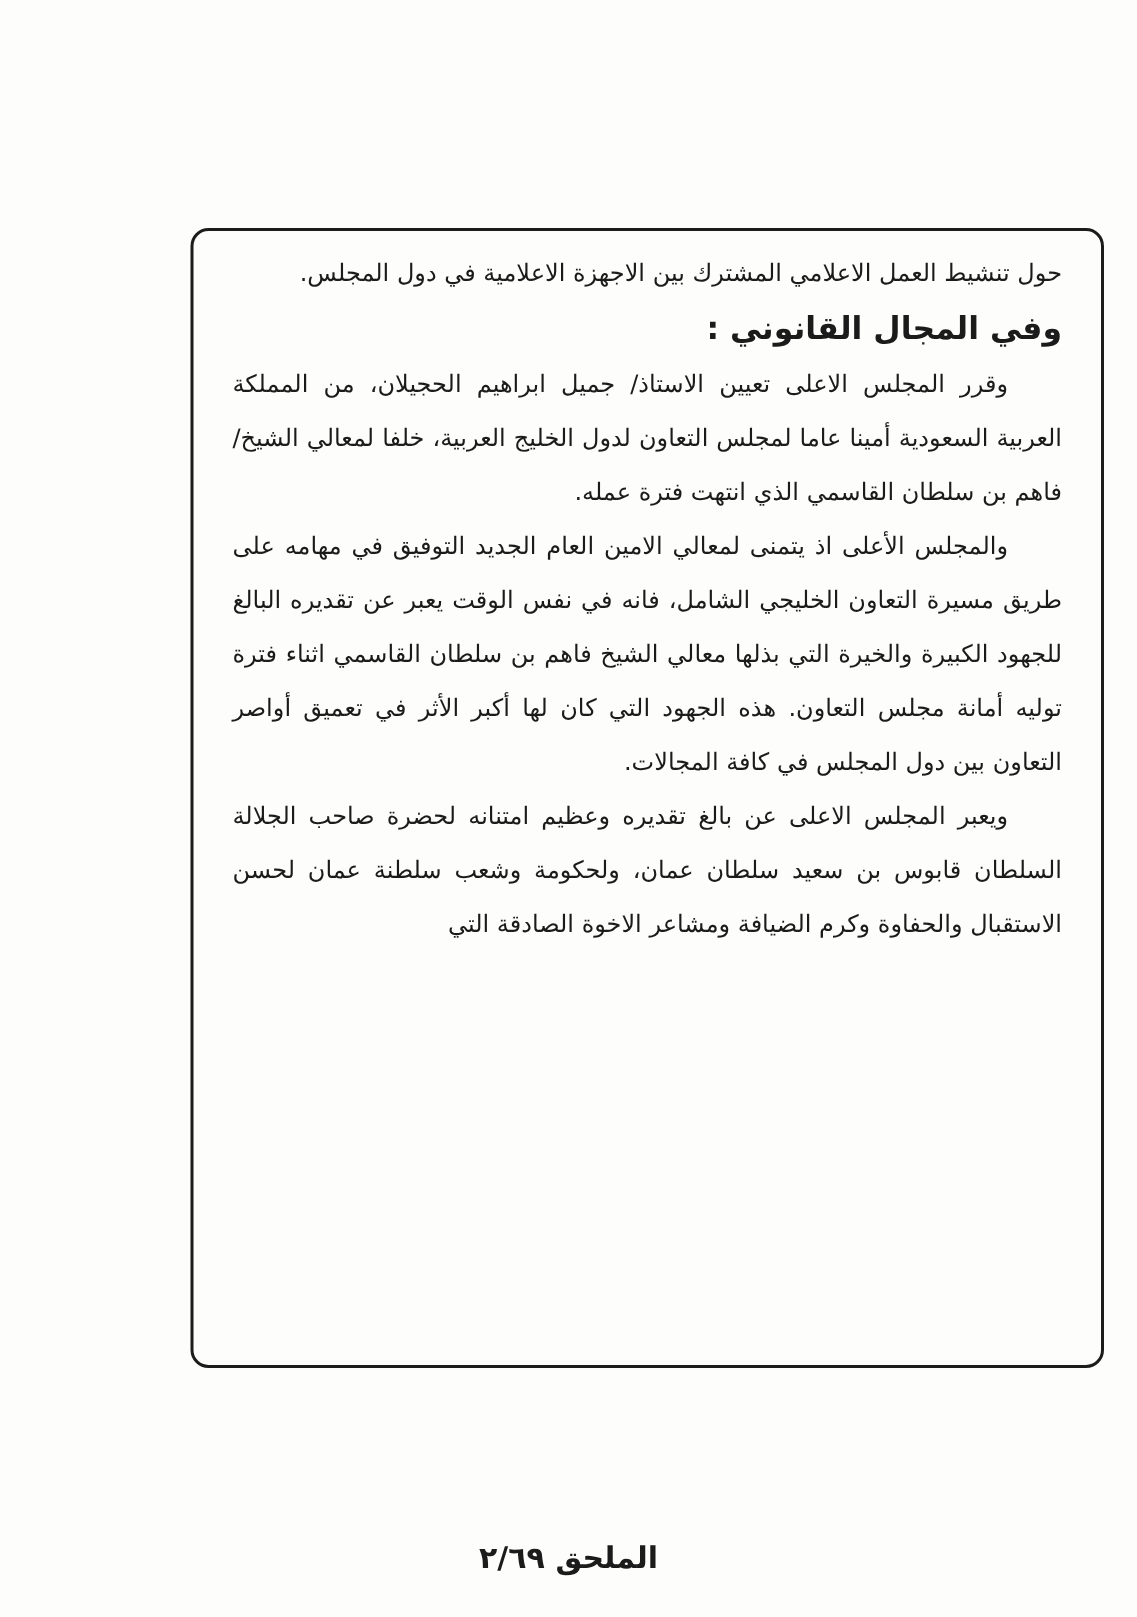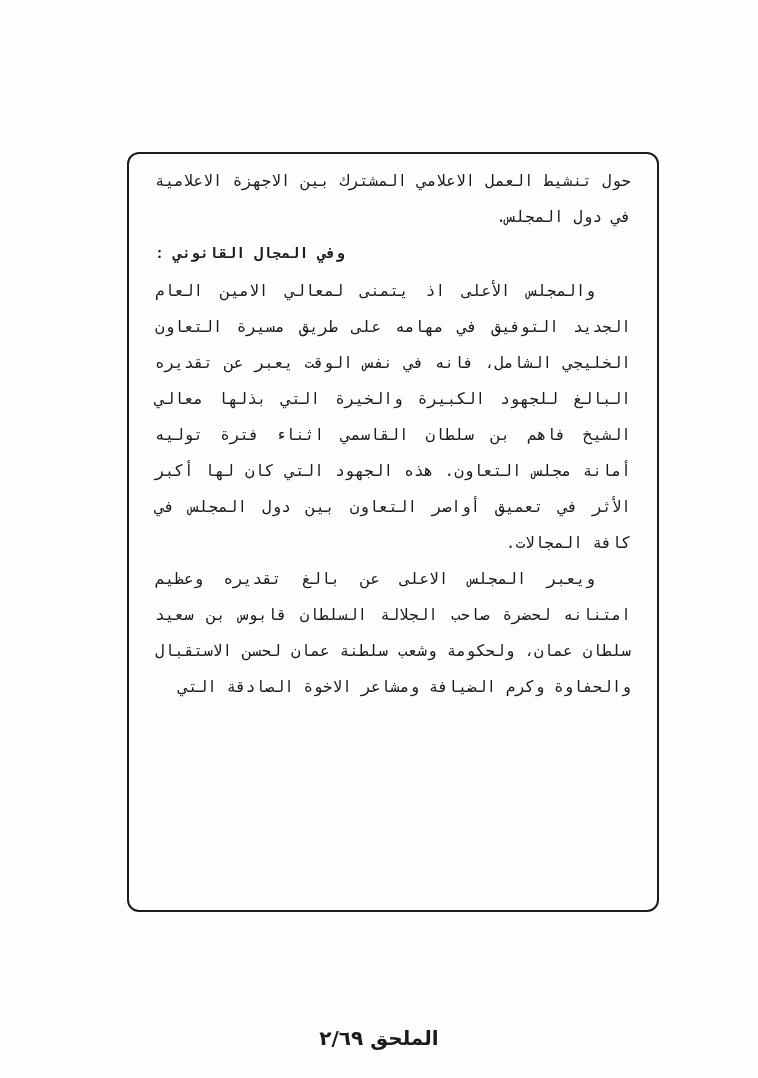--- a/index.html
+++ b/index.html
@@ -13,49 +13,48 @@
     height: 1078px;
     background: #fdfdfb;
     font-family: "DejaVu Sans", sans-serif;
     color: #1b1b1b;
     overflow: hidden;
   }
   .frame {
     position: absolute;
     left: 127px;
     top: 152px;
-    width: 532px;
+    width: 609px;
     height: 760px;
     box-sizing: border-box;
     border: 2px solid #1c1c1c;
     border-radius: 12px;
     padding: 10px 26px 0 26px;
     direction: rtl;
     overflow: hidden;
     background: #fdfdfb;
-    font-family: Liberation Mono, monospace;
   }
   .para {
     margin: 0;
     font-size: 16px;
     line-height: 36px;
     text-align: justify;
     text-justify: inter-word;
     direction: rtl;
     unicode-bidi: embed;
   }
   .para.indent {
     text-indent: 36px;
   }
   .heading {
     margin: 0;
-    font-size: 15px;
+    font-size: 21px;
     line-height: 38px;
     font-weight: bold;
-    text-align: left;
+    text-align: right;
     direction: rtl;
   }
   .footer {
     position: absolute;
     left: 0;
     width: 758px;
     text-align: center;
     direction: rtl;
   }
   .footer-annex {
@@ -73,20 +72,21 @@
 <body>
 
 <div class="page">
 
   <div class="frame">
     <p class="para">حول تنشيط العمل الاعلامي المشترك بين الاجهزة الاعلامية في دول المجلس.</p>
 
     <p class="heading">وفي المجال القانوني :</p>
 
 
+    <p class="para indent">وقرر المجلس الاعلى تعيين الاستاذ/ جميل ابراهيم الحجيلان، من المملكة العربية السعودية أمينا عاما لمجلس التعاون لدول الخليج العربية، خلفا لمعالي الشيخ/ فاهم بن سلطان القاسمي الذي انتهت فترة عمله.</p>
 
     <p class="para indent">والمجلس الأعلى اذ يتمنى لمعالي الامين العام الجديد التوفيق في مهامه على طريق مسيرة التعاون الخليجي الشامل، فانه في نفس الوقت يعبر عن تقديره البالغ للجهود الكبيرة والخيرة التي بذلها معالي الشيخ فاهم بن سلطان القاسمي اثناء فترة توليه أمانة مجلس التعاون. هذه الجهود التي كان لها أكبر الأثر في تعميق أواصر التعاون بين دول المجلس في كافة المجالات.</p>
 
 
     <p class="para indent">ويعبر المجلس الاعلى عن بالغ تقديره وعظيم امتنانه لحضرة صاحب الجلالة السلطان قابوس بن سعيد سلطان عمان، ولحكومة وشعب سلطنة عمان لحسن الاستقبال والحفاوة وكرم الضيافة ومشاعر الاخوة الصادقة التي</p>
   </div>
 
   <div class="footer footer-annex">الملحق ٢/٦٩</div>
 
 

